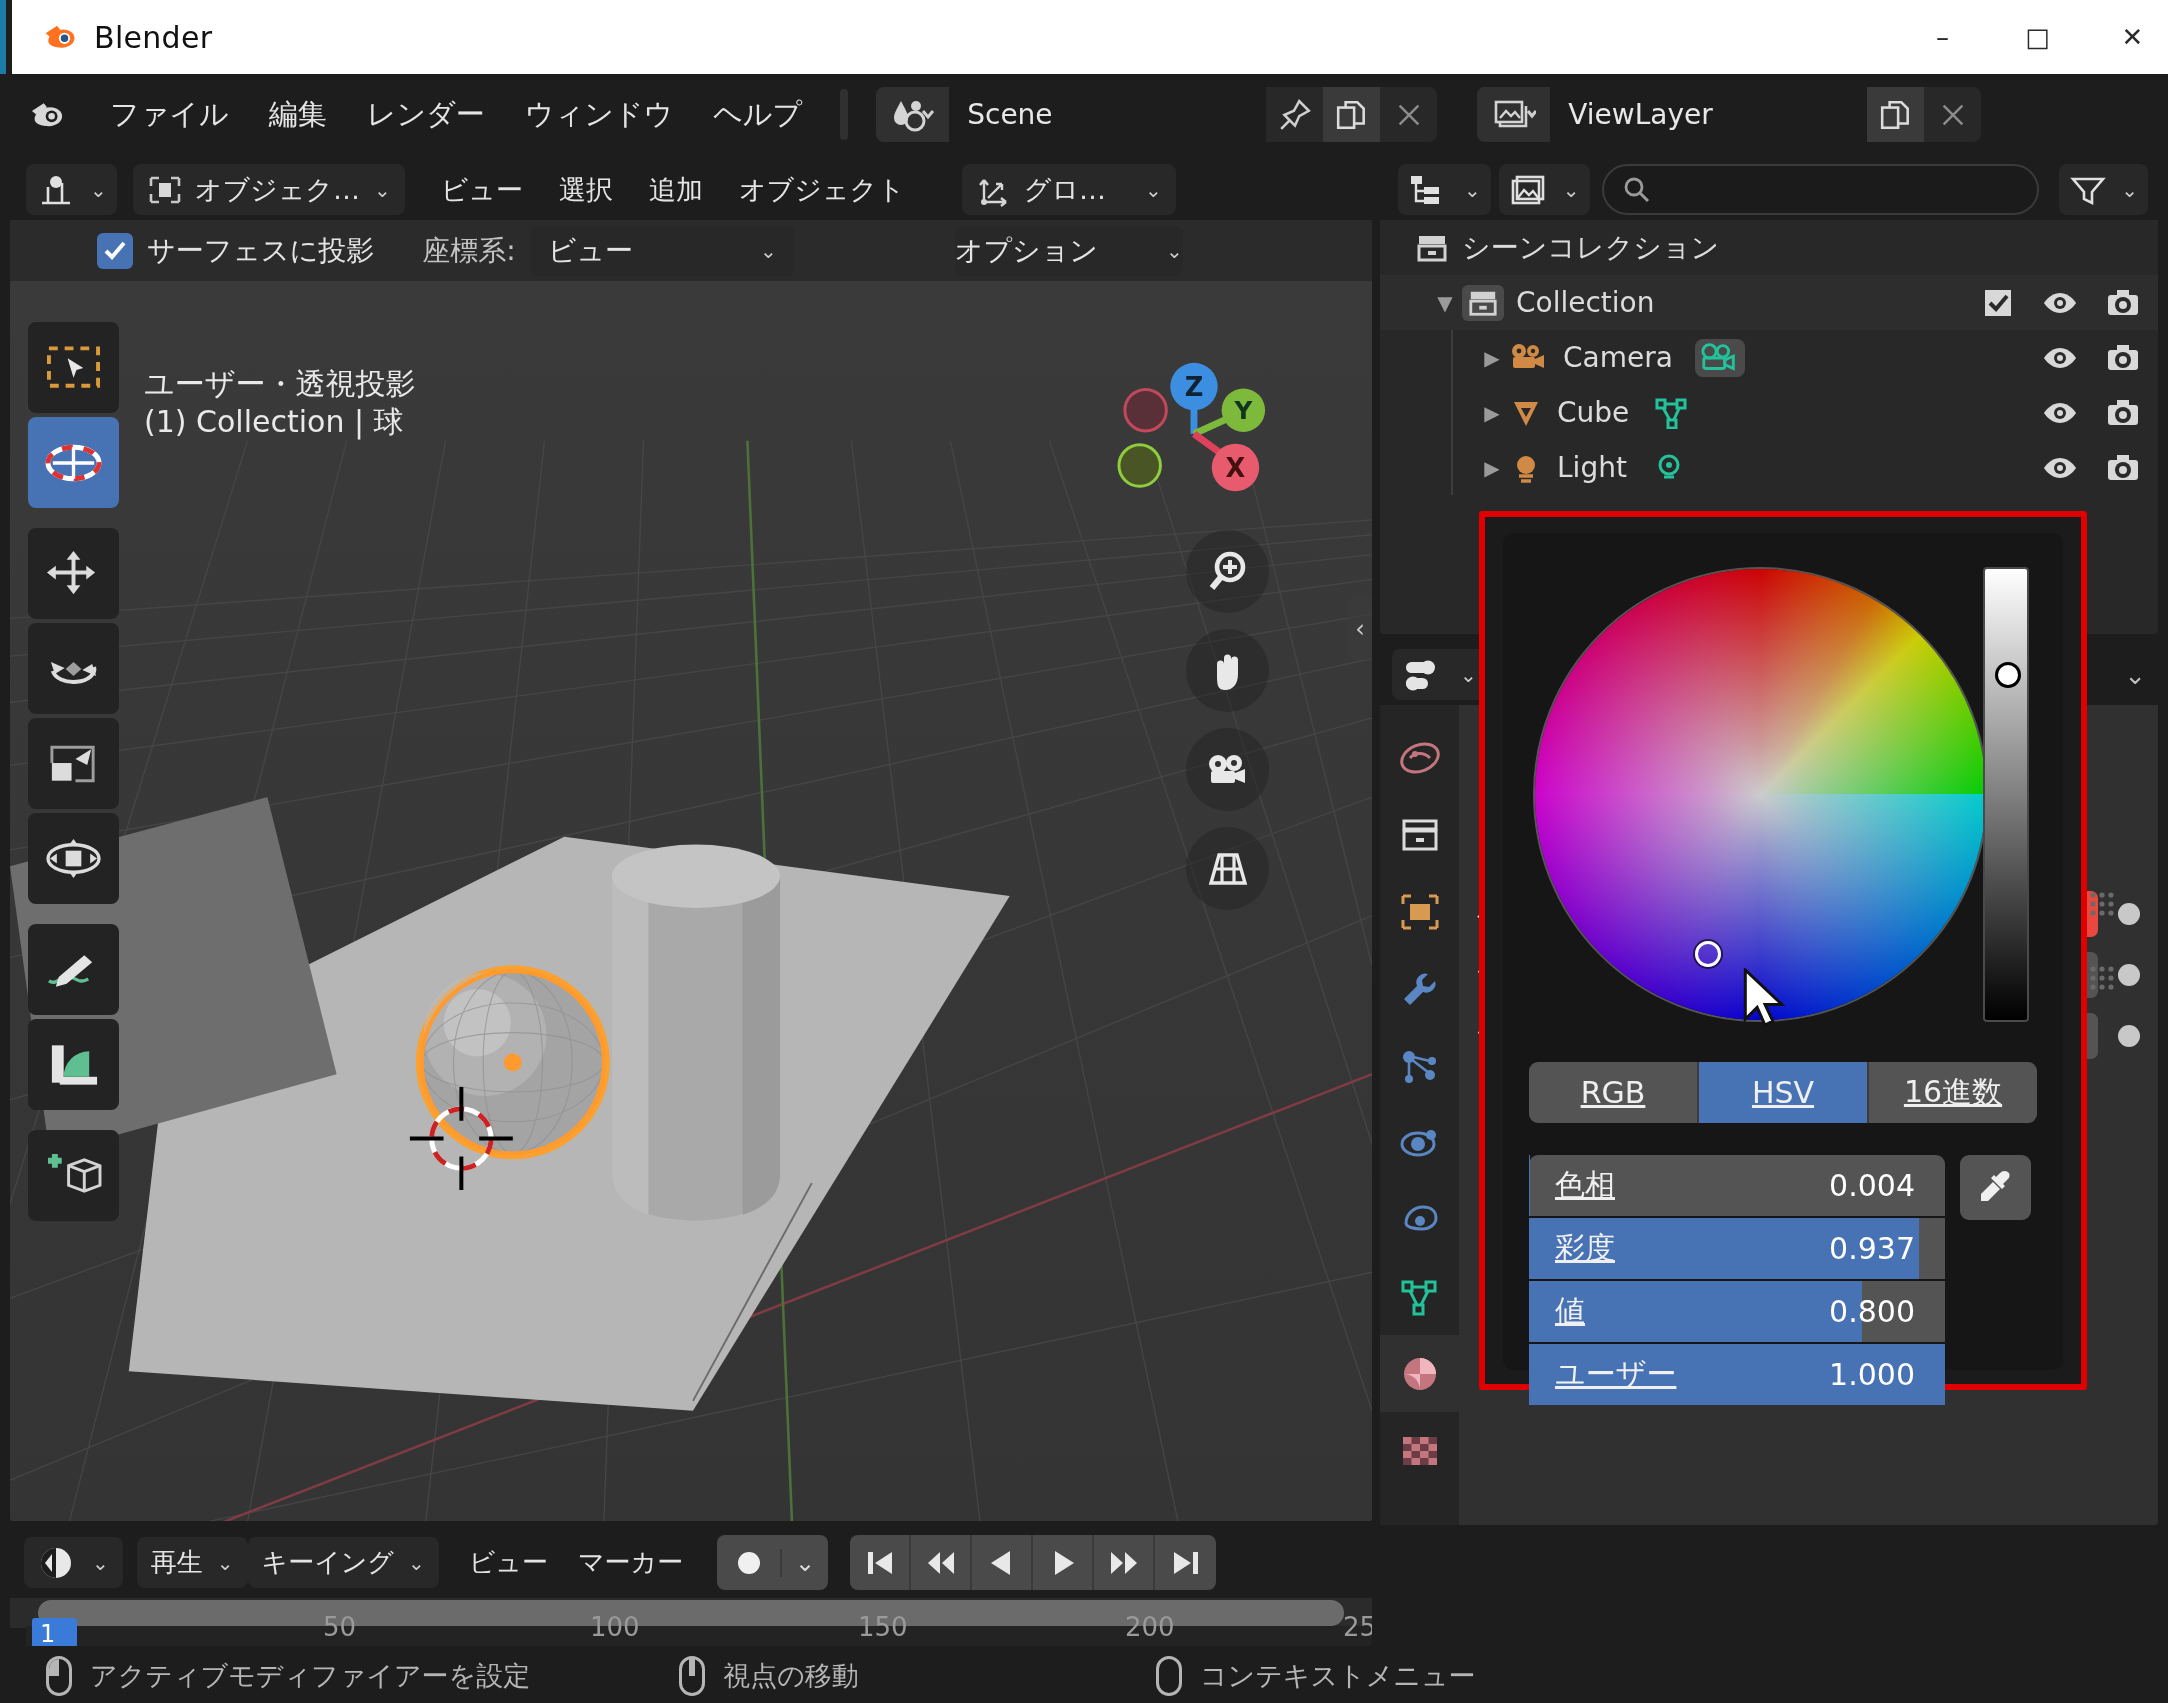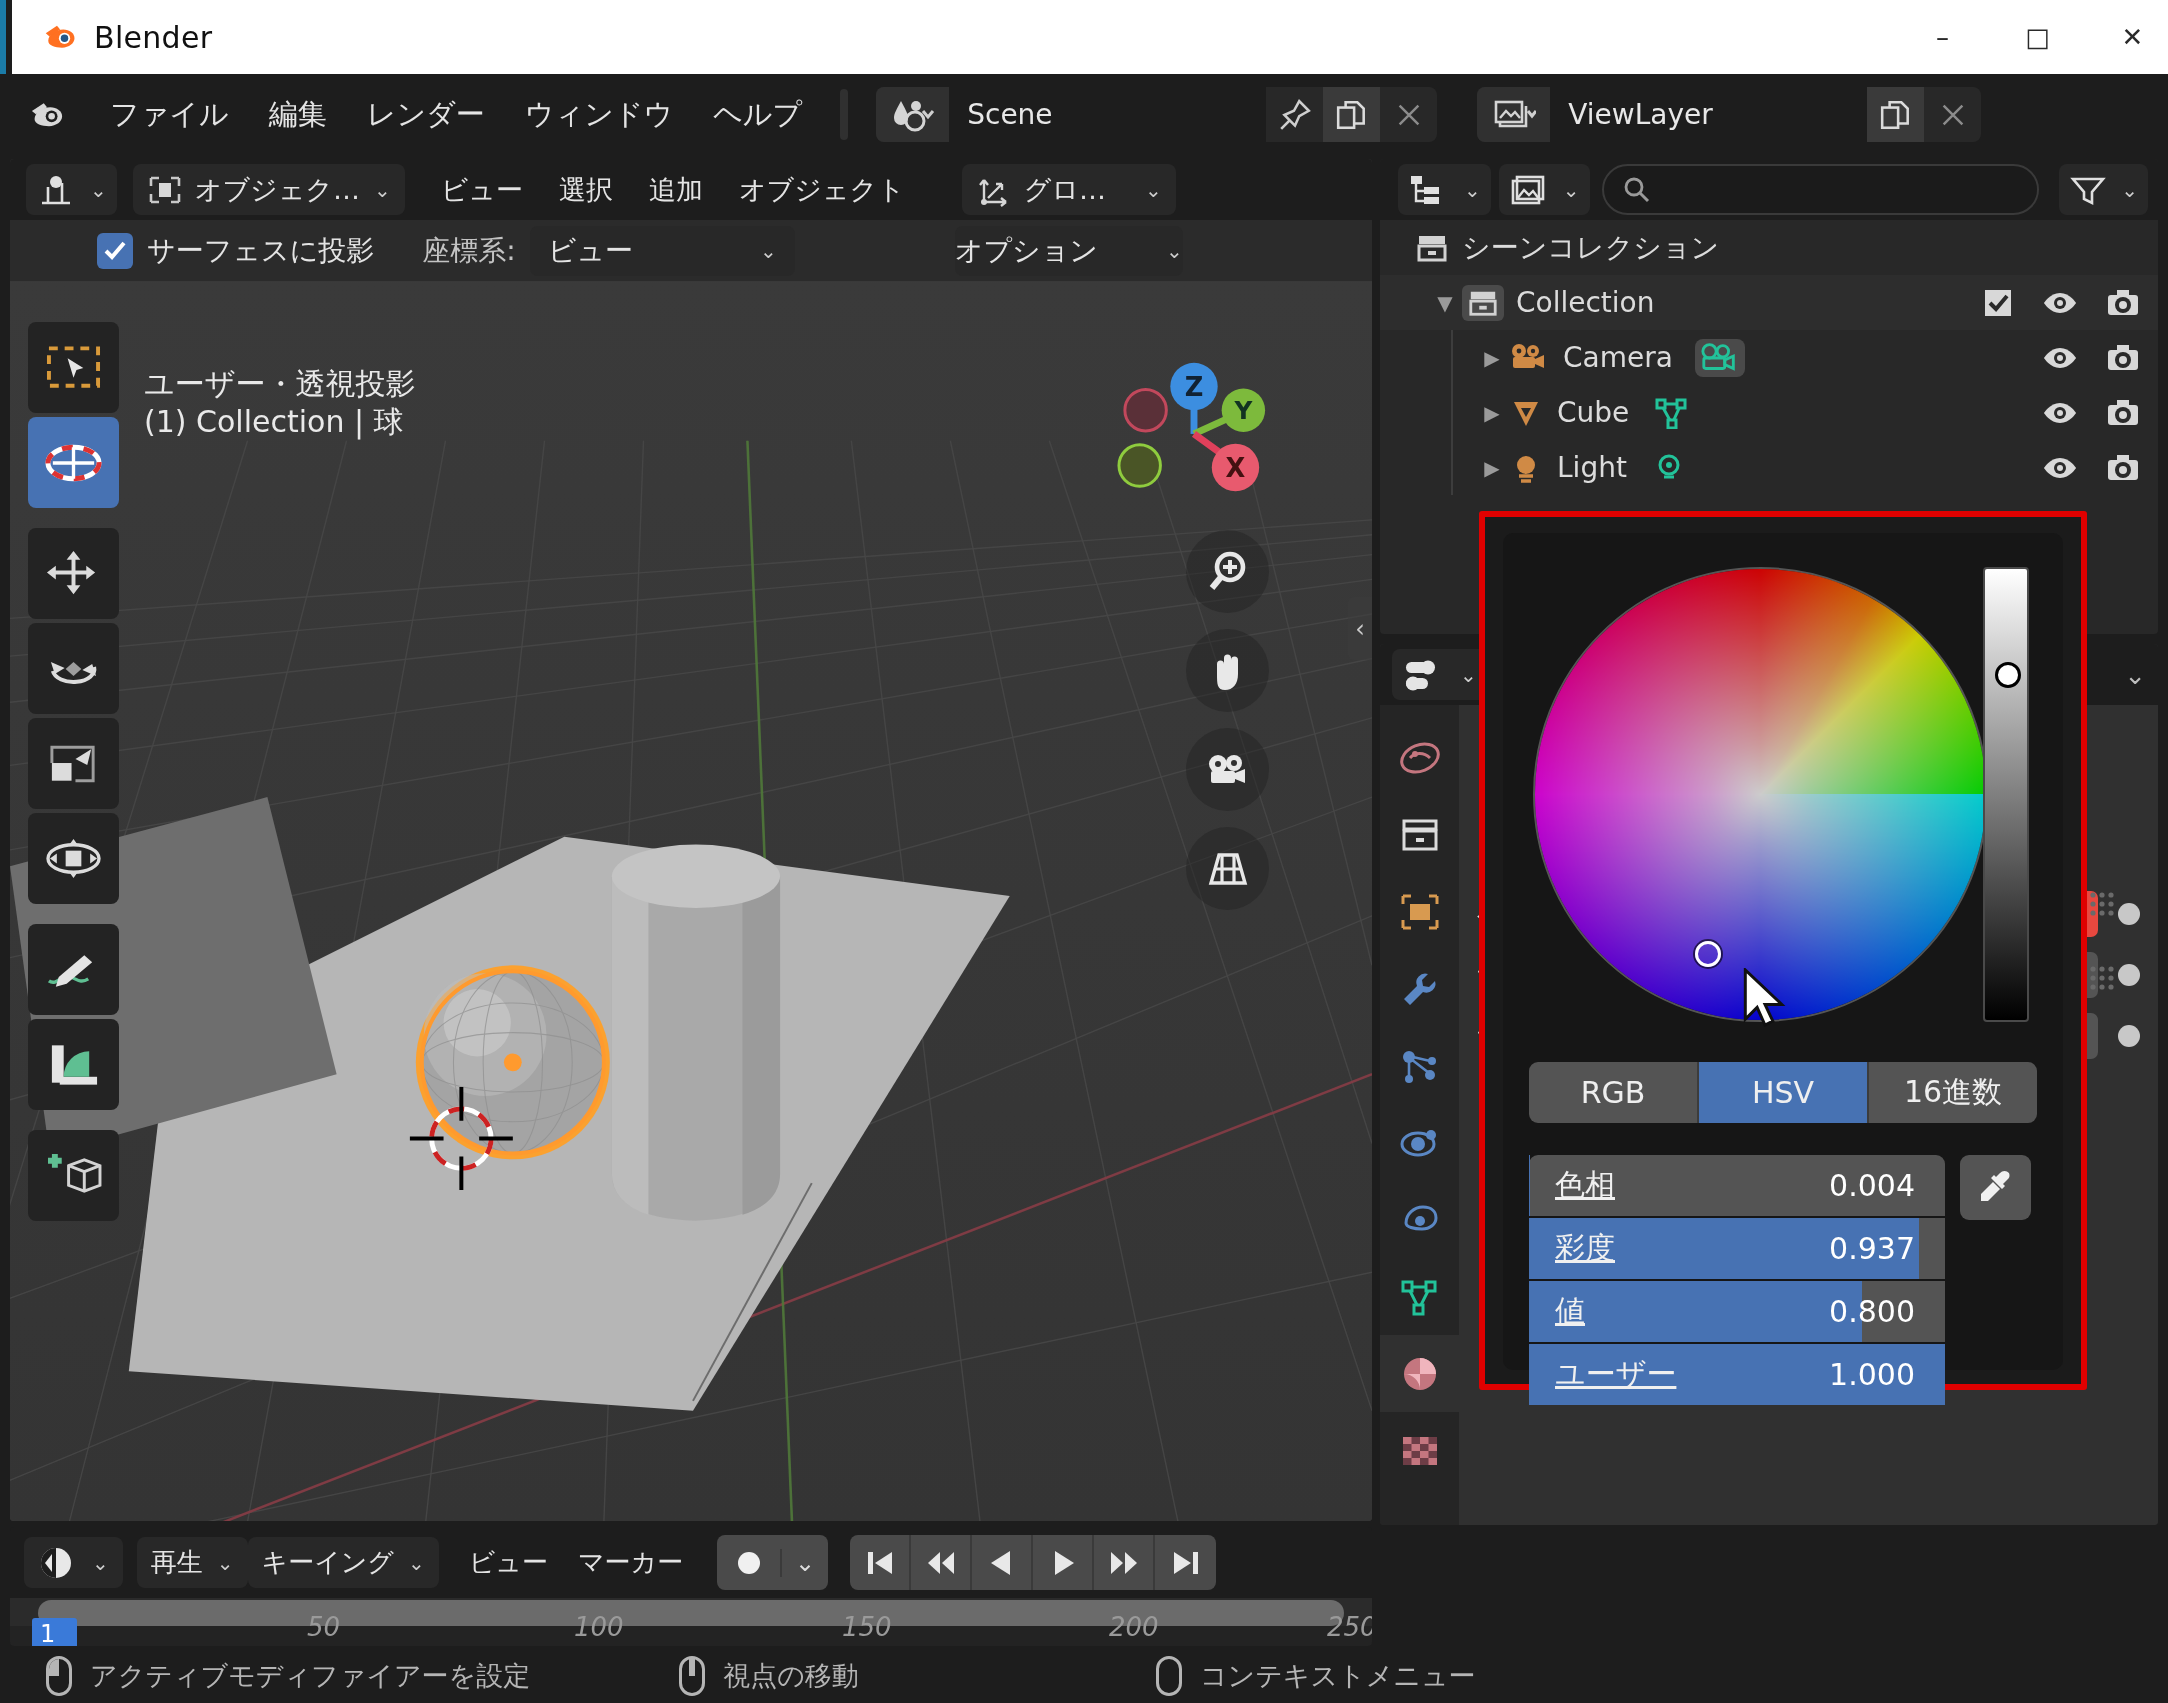--- a/index.html
+++ b/index.html
@@ -74,21 +74,21 @@
   #tl-header { height:71px; display:flex; align-items:center; }
   .tl-btn { display:flex; align-items:center; height:51px; background:#282828;
     border-radius:8px; padding:0 14px; margin-left:14px; color:#e4e4e4; font-size:26px; }
   .tl-menu { color:#e4e4e4; font-size:26px; margin-left:30px; }
   .tl-rec { display:flex; align-items:center; height:55px; background:#4a4a4a; border-radius:8px; margin-left:34px; }
   .tl-playgrp { display:flex; height:55px; background:#4a4a4a; border-radius:8px; margin-left:22px; overflow:hidden; }
   .tl-playgrp div { width:61px; display:flex; align-items:center; justify-content:center;
     border-right:2px solid #3a3a3a; color:#e8e8e8; font-size:26px; }
   #tl-scrub { position:absolute; left:0; top:71px; width:100%; height:30px; background:#2b2b2b; }
   #tl-bar { position:absolute; left:28px; top:2px; height:26px; right:28px; background:#6b6b6b; border-radius:13px; }
-  #tl-ruler { position:absolute; left:0; top:99px; width:100%; height:20px; background:#232323;font-style:italic; }
+  #tl-ruler { position:absolute; left:16px; top:99px; width:100%; height:20px; background:#232323; }
   .tick { position:absolute; top:-14px; color:#9a9a9a; font-size:26px; }
   #tl-cur { position:absolute; left:22px; top:91px; background:#3a7ad9; color:#fff;
     font-size:24px; padding:2px 22px 2px 8px; border-radius:3px; }
 
   
   #status { position:absolute; left:0; top:1648px; width:2168px; height:55px; background:#1d1d1d;
     display:flex; align-items:center; color:#b5b5b5; font-size:27px; }
   .st-item { display:flex; align-items:center; margin-left:46px; }
   .mouseic { width:26px; height:40px; border:3px solid #b5b5b5; border-radius:13px; margin-right:18px; flex:none; position:relative; }
   .mouseic.l::before { content:""; position:absolute; left:0; top:0; width:10px; height:17px;
@@ -147,21 +147,21 @@
   #wh-cursor { position:absolute; width:26px; height:26px; border-radius:50%;
     border:3px solid #fff; box-shadow:0 0 0 2px rgba(0,0,0,.6); }
   #vslider { position:absolute; right:34px; top:34px; width:46px; height:455px;
     border:2px solid #4a4a4a; border-radius:4px;
     background:linear-gradient(#ffffff,#000000); }
   #v-cursor { position:absolute; left:10px; width:26px; height:26px; border-radius:50%;
     border:3px solid #000; background:#fff; }
   #modetabs { position:absolute; left:26px; right:26px; top:529px; height:61px;
     background:#545454; border-radius:9px; display:flex; overflow:hidden; }
   #modetabs div { flex:1; display:flex; align-items:center; justify-content:center;
-    color:#efefef; font-size:30px; border-right:2px solid #3c3c3c; }
+    color:#efefef; font-size:30px; border-right:2px solid #3c3c3c;text-decoration:underline; }
   #modetabs div:last-child { border-right:none; }
   #modetabs div.sel { background:#4772b3; }
   #sliders { position:absolute; left:26px; top:622px; width:416px; }
   .slider { height:61px; background:#545454; position:relative; display:flex; align-items:center;
     margin-bottom:2px; }
   .slider:first-child { border-radius:9px 9px 0 0; }
   .slider:last-child { border-radius:0 0 9px 9px; margin-bottom:0; }
   .slider .fill { position:absolute; left:0; top:0; bottom:0; background:#4772b3; }
   .slider .lb { position:relative; color:#f0f0f0; font-size:30px; margin-left:26px;text-decoration:underline; }
   .slider .vl { position:relative; margin-left:auto; margin-right:30px; color:#fff; font-size:30px; }

